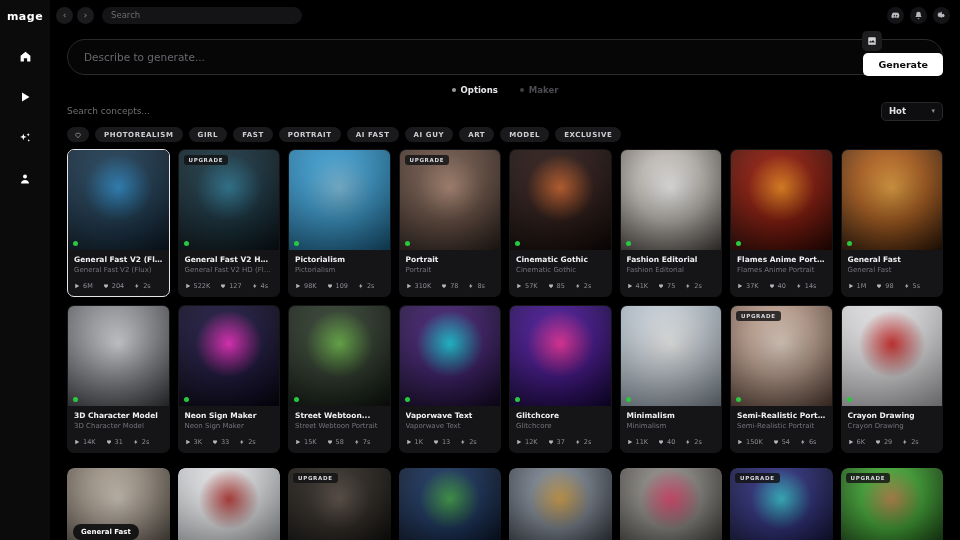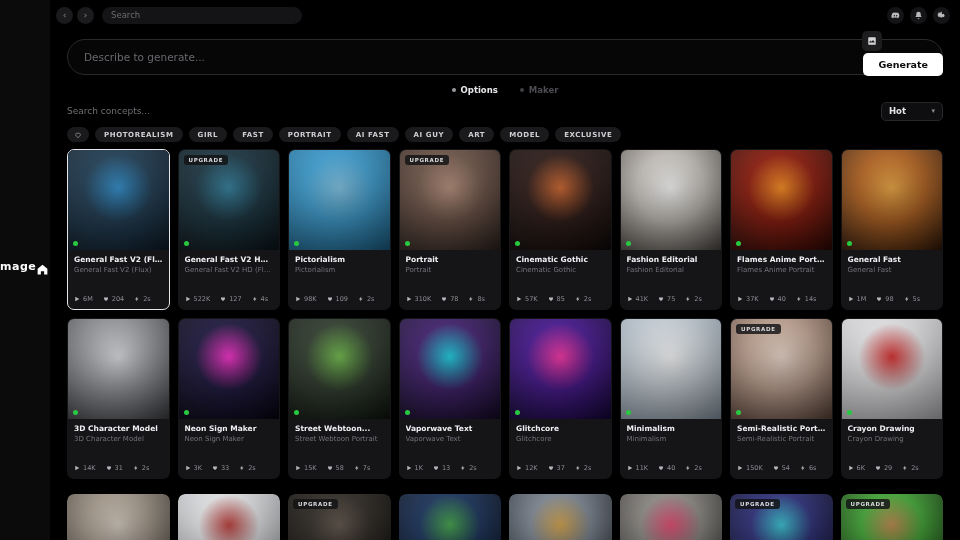--- a/index.html
+++ b/index.html
@@ -8,21 +8,21 @@
     background: #000;
     font-family: "DejaVu Sans", sans-serif;
     overflow: hidden;
   }
   .app { display: flex; width: 960px; height: 540px; background: #000; }
 
   
   .sidebar {
     width: 50px; flex: 0 0 50px; height: 540px;
     background: #0b0b0c;
-    display: flex; align-items: center;
+    display: flex; flex-direction: column; align-items: center;
     padding-top: 10px;
   }
   .logo {
     color: #fff; font-size: 11px; font-weight: 700; letter-spacing: .5px;
     margin-bottom: 18px; font-family: "DejaVu Sans", sans-serif;
   }
   .nav-icon {
     width: 34px; height: 30px; display: flex; align-items: center; justify-content: center;
     margin-bottom: 11px; cursor: pointer;
   }
@@ -128,21 +128,21 @@
     width: 5px; height: 5px; border-radius: 50%; background: #28c940;
   }
   .thumb .tip {
     position: absolute; bottom: 10px; left: 6px; z-index: 4;
     background: rgba(10,10,12,.88); color: #fff;
     font-size: 7px; font-weight: 700; padding: 4px 8px; border-radius: 11px;
   }
   .cbody { padding: 5px 6px 6px 6px; }
   .ctitle { font-size: 7.5px; font-weight: 700; color: #f0f0f4; white-space: nowrap; overflow: hidden; text-overflow: ellipsis; }
   .csub { font-size: 7px; color: #73737a; margin-top: 2px; white-space: nowrap; overflow: hidden; text-overflow: ellipsis; }
-  .cstats { display: flex; gap: 10px; margin-top: 21px; align-items: center; }
+  .cstats { display: flex; gap: 10px; margin-top: 8px; align-items: center; }
   .stat { display: flex; align-items: center; gap: 3px; font-size: 6.5px; color: #8c8c93; }
   .stat svg { fill: #b5b5bb; }
 
   .row3 .card { background: transparent; border: none; }
   .row3 .thumb { height: 82px; border-radius: 7px; }
 </style>
 </head>
 <body>
 
 <div class="app">

